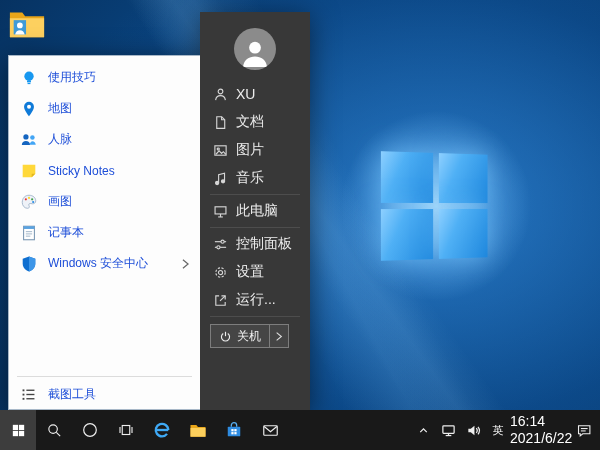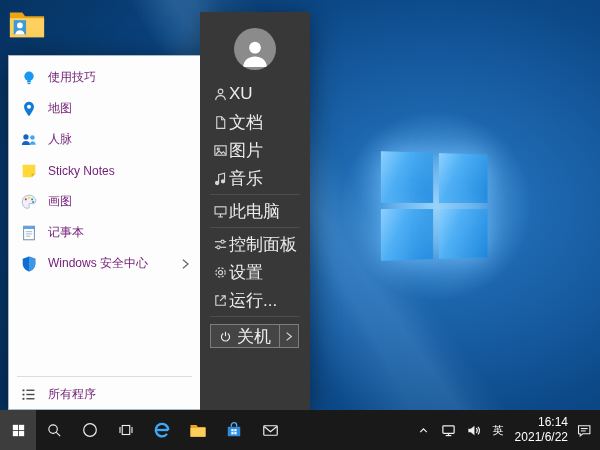--- a/index.html
+++ b/index.html
@@ -25,52 +25,52 @@
     box-shadow:0 0 26px rgba(120,200,255,.6);}
   .desk-icon{position:absolute;left:8px;top:6px;width:38px;height:34px;}
 
   
   .start-menu{position:absolute;left:0;top:0;width:320px;height:412px;
     filter:drop-shadow(0 5px 14px rgba(0,0,0,.5));}
   .panel-left{position:absolute;left:8px;top:55px;width:192px;height:355px;
     background:#fdfdfd;border:1px solid #a8b8c8;border-right:none;
     display:flex;flex-direction:column;padding-top:6px;}
   .sm-item{display:flex;align-items:center;height:31px;padding:0 10px;gap:10px;
-    font-size:12px;color:#701a75;cursor:default;}
+    font-size:12px;color:#1d4ed8;cursor:default;}
   .sm-item .ic{width:19px;height:19px;flex:0 0 19px;display:flex;align-items:center;justify-content:center;}
   .sm-item .lbl{white-space:nowrap;overflow:hidden;}
   .sm-item .chev{margin-left:auto;display:flex;align-items:center;}
   .sep-l{height:1px;background:#dcdcdc;margin:3px 8px 2px 8px;}
   .all-programs{height:30px;}
 
   .panel-right{position:absolute;left:200px;top:12px;width:110px;height:398px;
     background:#383838;display:flex;flex-direction:column;}
   .avatar{width:42px;height:42px;border-radius:50%;background:#8b8b8b;overflow:hidden;
     margin:16px auto 10px auto;display:flex;align-items:flex-end;justify-content:center;flex:0 0 auto;}
-  .pr-item{display:flex;align-items:center;gap:1px;height:28px;padding-left:12px;
-    font-size:17px;color:#ececec;flex:0 0 auto;cursor:default;}
+  .pr-item{display:flex;align-items:center;gap:8px;height:28px;padding-left:12px;
+    font-size:14px;color:#ececec;flex:0 0 auto;cursor:default;}
   .pr-item .ic{width:16px;height:16px;flex:0 0 16px;display:flex;align-items:center;justify-content:center;}
   .sep-r{height:1px;background:#4d4d4d;margin:2px 10px;flex:0 0 auto;}
   .shutdown{margin:5px 0 0 10px;align-self:flex-start;display:inline-flex;align-items:center;
-    height:24px;border:1px solid #7d7d7d;background:#454545;color:#eee;font-size:17px;}
+    height:24px;border:1px solid #7d7d7d;background:#454545;color:#eee;font-size:12px;}
   .shutdown .main{display:flex;align-items:center;gap:5px;padding:0 8px;height:100%;}
   .shutdown .chevbox{border-left:1px solid #7d7d7d;padding:0 5px;height:100%;
     display:flex;align-items:center;}
 
   
   .taskbar{position:absolute;left:0;top:410px;width:600px;height:40px;background:#191919;
     display:flex;align-items:stretch;z-index:20;}
   .tb-btn{width:36px;display:flex;align-items:center;justify-content:center;cursor:default;}
   .tb-btn.active{background:#3d3d3d;}
   .tray{margin-left:auto;display:flex;align-items:stretch;}
   .tray-btn{width:25px;display:flex;align-items:center;justify-content:center;}
   .ime{width:24px;display:flex;align-items:center;justify-content:center;
     color:#fff;font-size:11px;}
-  .clock{width:58px;display:flex;flex-direction:column;align-items:flex-end;justify-content:center;
-    color:#fff;font-size:12px;line-height:1.25;}
+  .clock{width:58px;display:flex;flex-direction:column;align-items:flex-start;justify-content:center;
+    color:#fff;font-size:14px;line-height:1.25;}
   .ac-btn{width:32px;display:flex;align-items:center;justify-content:center;}
 </style>
 </head>
 <body>
 
 <div class="stage">
 
   <div class="desktop">
     <div class="beam b1"></div>
     <div class="beam b2"></div>
@@ -194,21 +194,21 @@
                 <line x1="7.5" y1="10" x2="17" y2="10"></line>
                 <line x1="7.5" y1="15" x2="17" y2="15"></line>
               </g>
               <g fill="#444">
                 <rect x="3" y="4" width="2.2" height="2.2"></rect>
                 <rect x="3" y="9" width="2.2" height="2.2"></rect>
                 <rect x="3" y="14" width="2.2" height="2.2"></rect>
               </g>
             </svg>
         </span>
-        <span class="lbl">所有程序</span>
+        <span class="lbl">截图工具</span>
       </div>
     </div>
 
     <div class="panel-right">
 
       <div class="avatar">
         <svg width="34" height="34" viewBox="0 0 22 22">
             <circle cx="11" cy="7.6" r="3.8" fill="#fff"></circle>
             <path d="M3.2 20c.6-4.6 3.8-6.8 7.8-6.8s7.2 2.2 7.8 6.8z" fill="#fff"></path>
           </svg>

